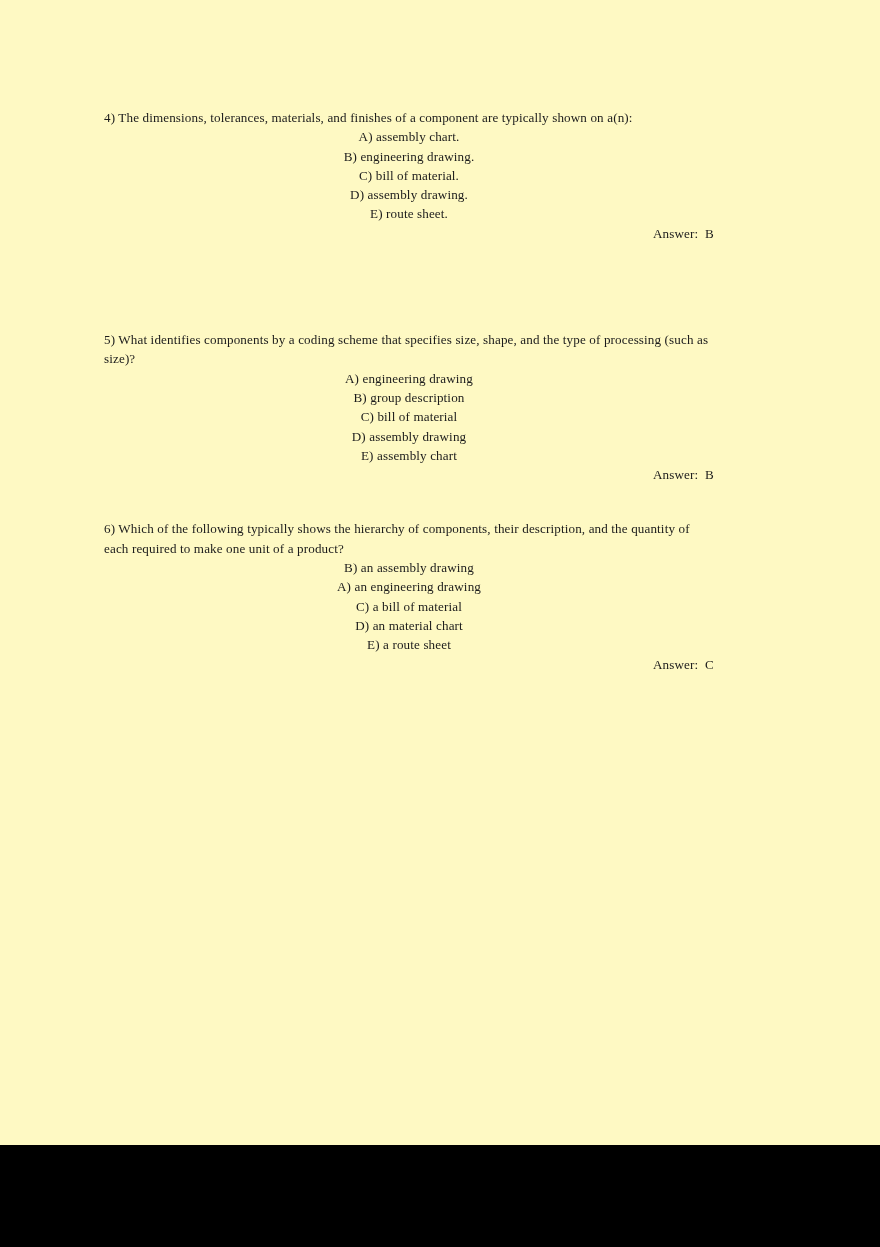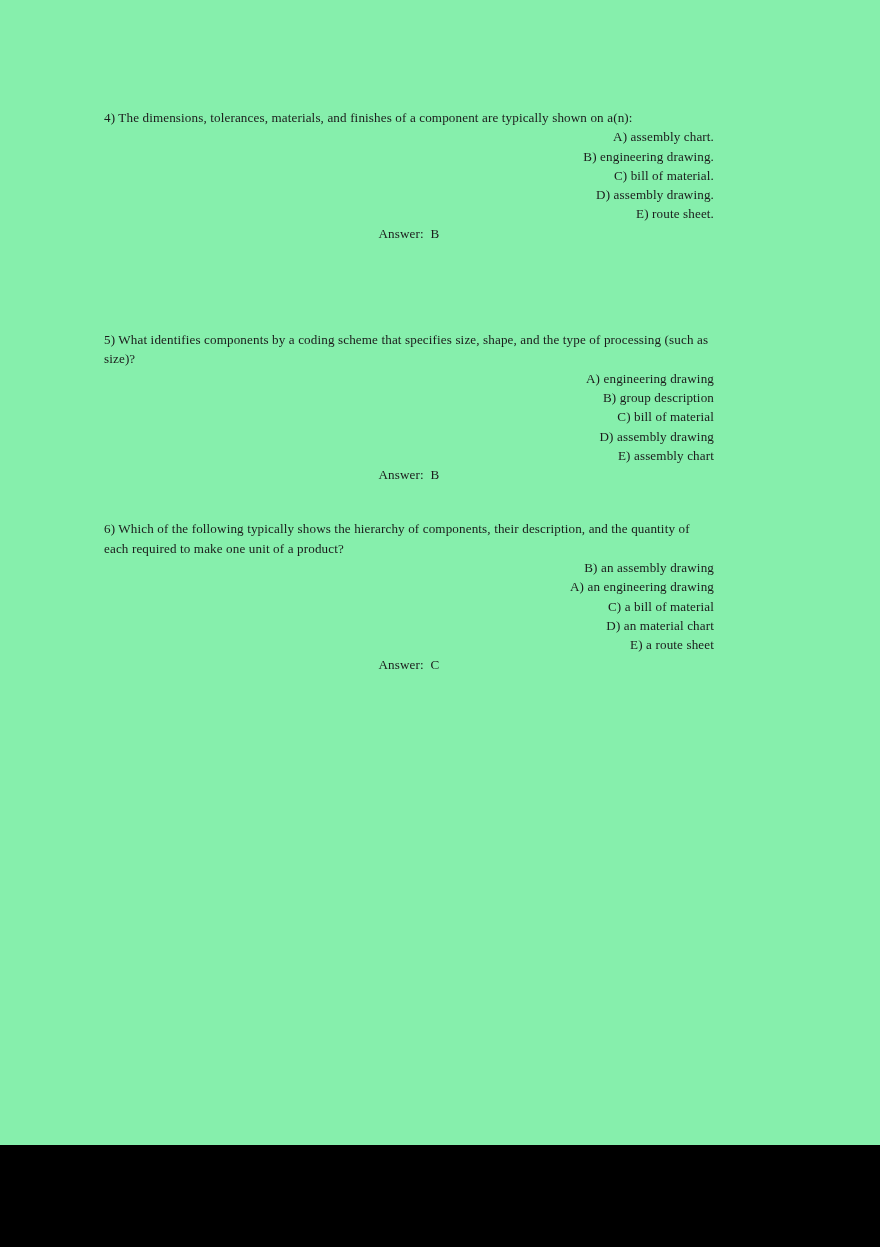--- a/index.html
+++ b/index.html
@@ -15,21 +15,21 @@
     font-family: "Liberation Serif", "DejaVu Serif", serif;
   }
 
   
   .page-sheet {
     position: absolute;
     left: 0;
     top: 0;
     width: 880px;
     height: 1145px;
-    background: #86efac;
+    background: #fef9c3;
   }
 
   
   .scan-band-bottom {
     position: absolute;
     left: 0;
     top: 1145px;
     width: 880px;
     height: 102px;
     background: #000000;
@@ -56,25 +56,25 @@
     white-space: pre-wrap;
     margin: 0;
   }
 
   .qstem {
     
     text-align: left;
   }
 
   .qopt {
-    text-align: right;
+    text-align: center;
   }
 
   .qanswer {
-    text-align: center;
+    text-align: right;
   }
 
   
   .gap-q4-q5 { height: 87px; }
   .gap-q5-q6 { height: 35px; }
 </style>
 </head>
 <body>
 
 <div class="page-sheet">

